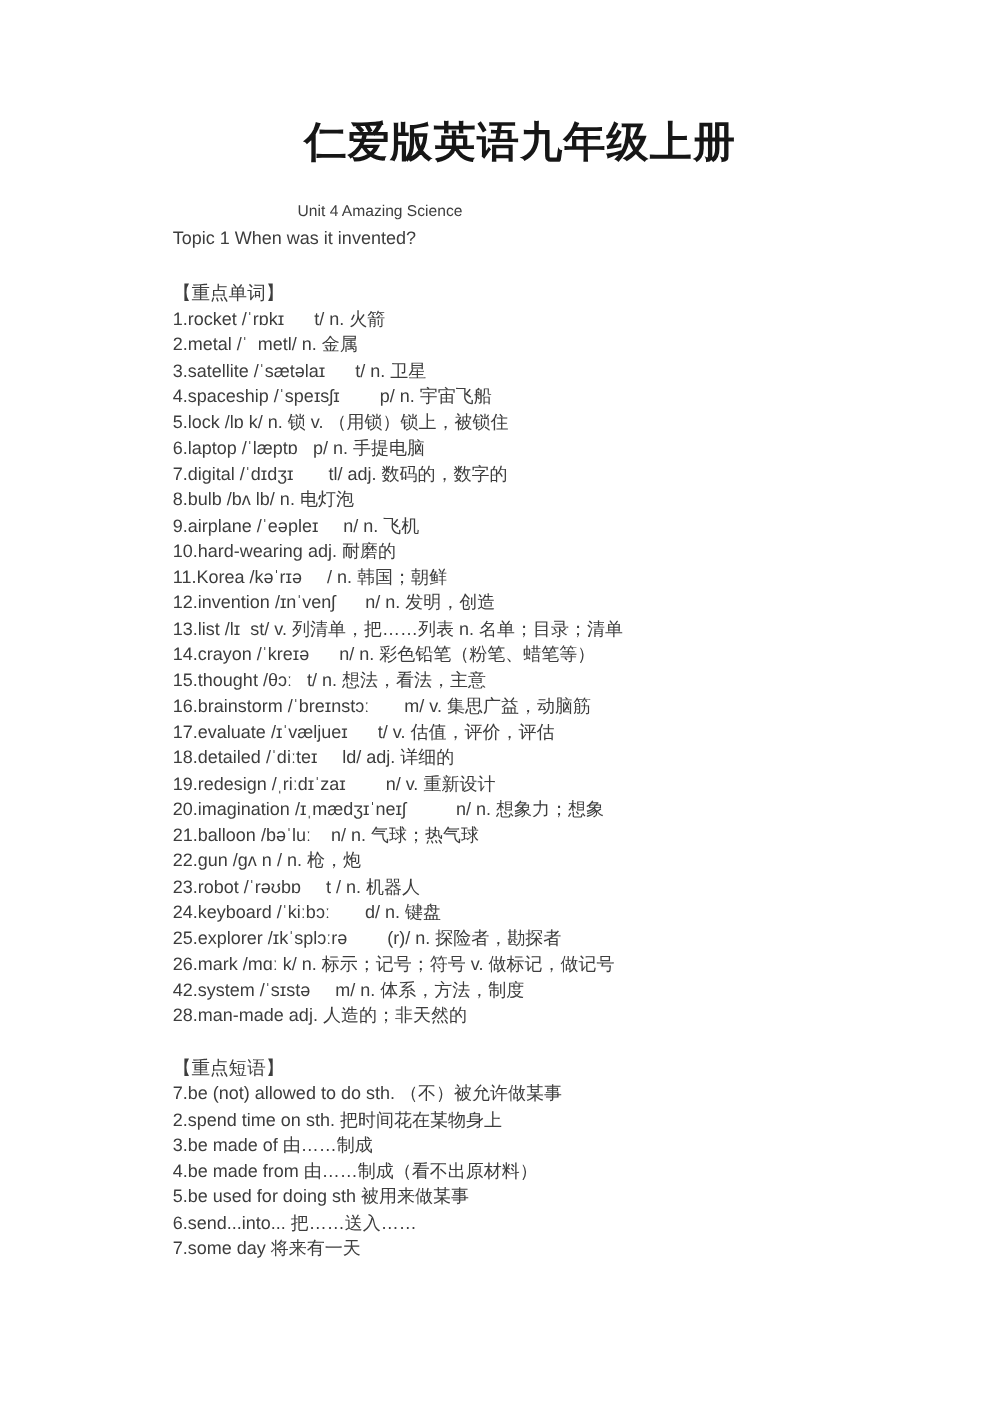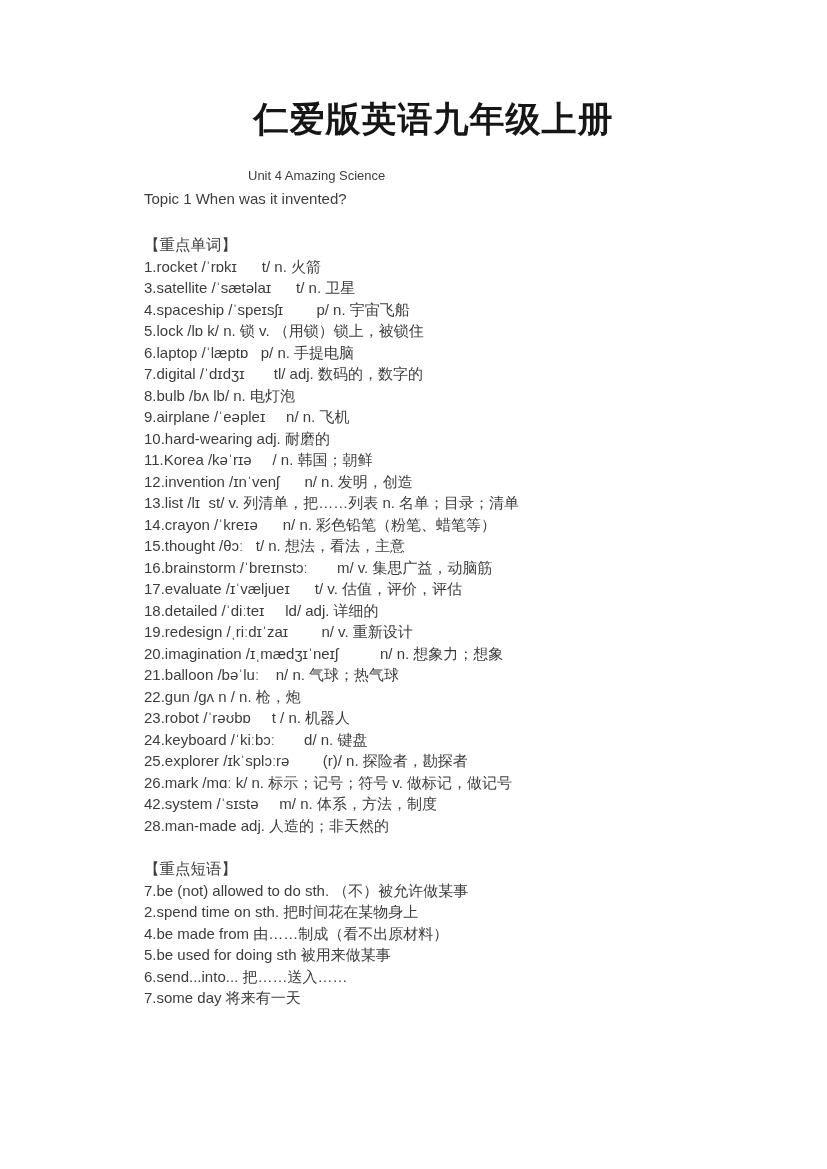--- a/index.html
+++ b/index.html
@@ -65,20 +65,21 @@
 <div class="page">
 
   <h1 class="doc-title">仁爱版英语九年级上册</h1>
 
   <p class="unit-heading">Unit 4 Amazing Science</p>
   <p class="topic-heading">Topic 1 When was it invented?</p>
 
   <p class="section-heading">【重点单词】</p>
 
   <p class="entry">1.rocket /ˈrɒkɪ      t/ n. 火箭</p>
+  <p class="entry">2.metal /ˈ  metl/ n. 金属</p>
   <p class="entry">3.satellite /ˈsætəlaɪ      t/ n. 卫星</p>
   <p class="entry">4.spaceship /ˈspeɪsʃɪ        p/ n. 宇宙飞船</p>
   <p class="entry">5.lock /lɒ k/ n. 锁 v. （用锁）锁上，被锁住</p>
   <p class="entry">6.laptop /ˈlæptɒ   p/ n. 手提电脑</p>
   <p class="entry">7.digital /ˈdɪdʒɪ       tl/ adj. 数码的，数字的</p>
   <p class="entry">8.bulb /bʌ lb/ n. 电灯泡</p>
   <p class="entry">9.airplane /ˈeəpleɪ     n/ n. 飞机</p>
   <p class="entry">10.hard-wearing adj. 耐磨的</p>
   <p class="entry">11.Korea /kəˈrɪə     / n. 韩国；朝鲜</p>
   <p class="entry">12.invention /ɪnˈvenʃ      n/ n. 发明，创造</p>
@@ -96,18 +97,19 @@
   <p class="entry">24.keyboard /ˈkiːbɔː       d/ n. 键盘</p>
   <p class="entry">25.explorer /ɪkˈsplɔːrə        (r)/ n. 探险者，勘探者</p>
   <p class="entry">26.mark /mɑː k/ n. 标示；记号；符号 v. 做标记，做记号</p>
   <p class="entry">42.system /ˈsɪstə     m/ n. 体系，方法，制度</p>
   <p class="entry">28.man-made adj. 人造的；非天然的</p>
 
   <p class="phrase-section-heading">【重点短语】</p>
 
   <p class="entry">7.be (not) allowed to do sth. （不）被允许做某事</p>
   <p class="entry">2.spend time on sth. 把时间花在某物身上</p>
+  <p class="entry">3.be made of 由……制成</p>
   <p class="entry">4.be made from 由……制成（看不出原材料）</p>
   <p class="entry">5.be used for doing sth 被用来做某事</p>
   <p class="entry">6.send...into... 把……送入……</p>
   <p class="entry">7.some day 将来有一天</p>
 
 </div>
 
 </body></html>

